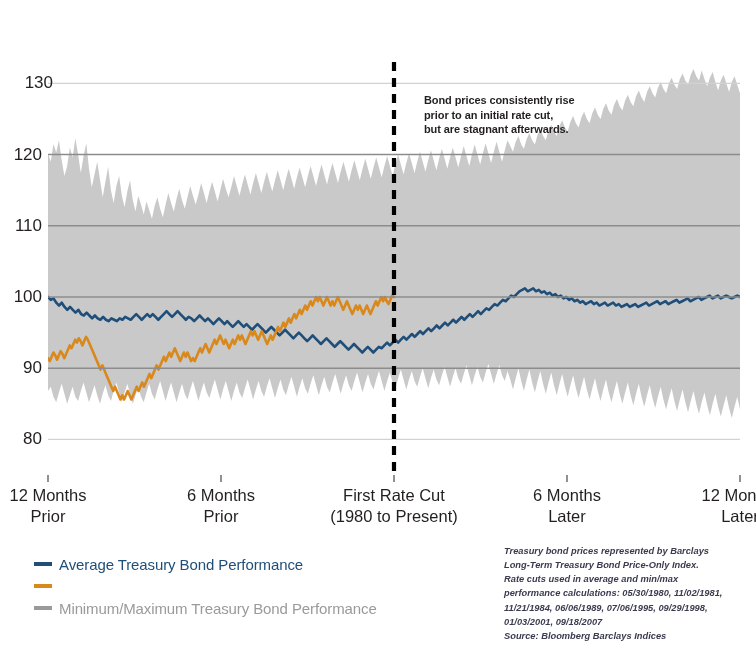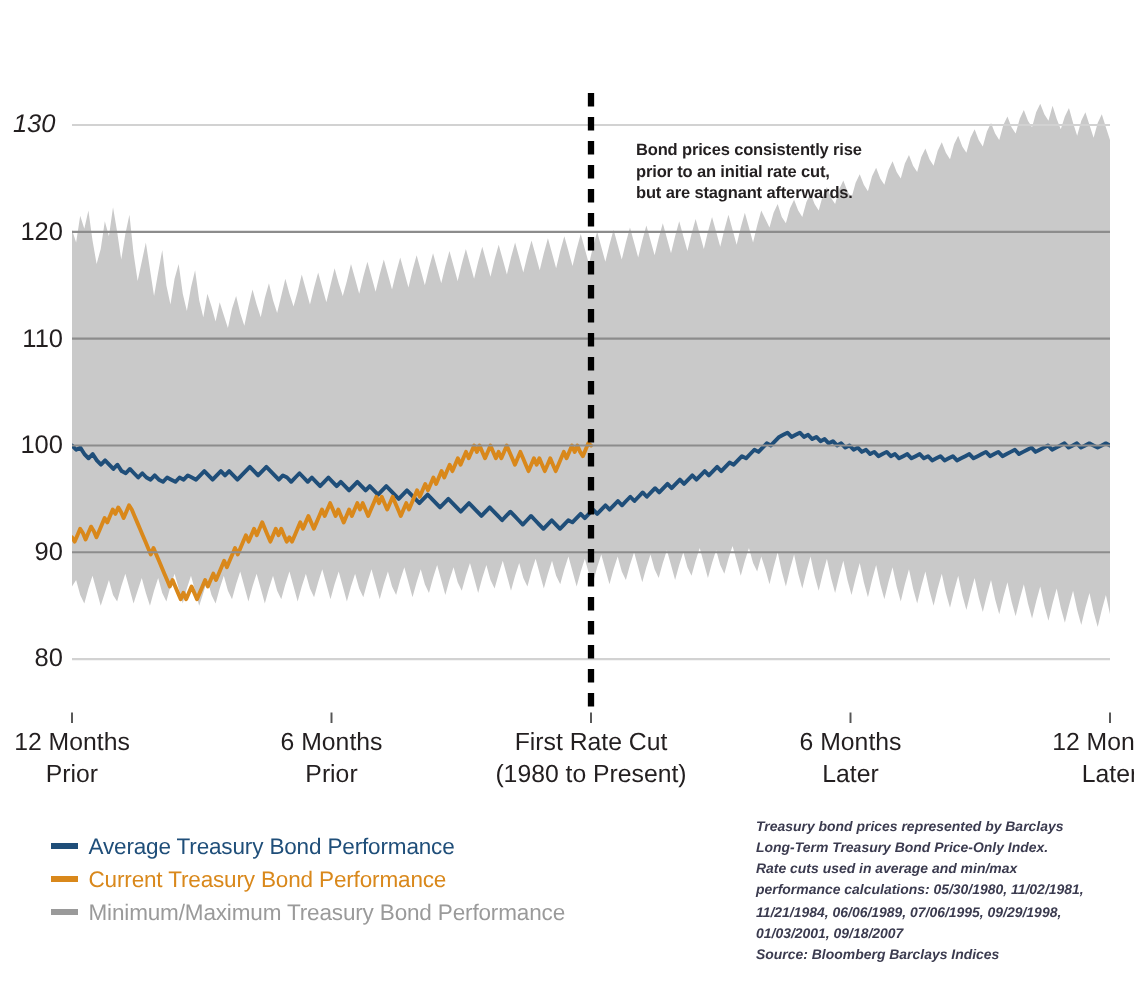--- a/index.html
+++ b/index.html
@@ -138,21 +138,21 @@
     <div>prior to an initial rate cut,</div>
     <div>but are stagnant afterwards.</div>
   </div>
 
   <div id="ytick-layer">
       <div class="ytick-label" style="left: 8px; width: 34px; top: 439.397px;">80</div>
       <div class="ytick-label" style="left: 8px; width: 34px; top: 368.19px;">90</div>
       <div class="ytick-label" style="left: 8px; width: 34px; top: 296.983px;">100</div>
       <div class="ytick-label" style="left: 8px; width: 34px; top: 225.776px;">110</div>
       <div class="ytick-label" style="left: 8px; width: 34px; top: 154.569px;">120</div>
-      <div class="ytick-label" style="left: 3px; width: 34px; top: 83.3621px; font-style: italic;">130</div>
+      <div class="ytick-label" style="left: 19px; width: 34px; top: 83.3621px;">130</div>
     </div>
   <div id="xtick-layer">
       <div class="axis-label" style="left: 48px; top: 485px;">
         <div>12 Months</div>
         <div>Prior</div>
       </div>
       <div class="axis-label" style="left: 221px; top: 485px;">
         <div>6 Months</div>
         <div>Prior</div>
       </div>
@@ -170,21 +170,20 @@
       </div>
     </div>
 
   <div class="legend">
     <div class="legend-row">
       <span class="legend-swatch" style="background: rgb(31, 78, 121);"></span>
       <span class="legend-text" style="color: rgb(31, 78, 121);">Average Treasury Bond Performance</span>
     </div>
     <div class="legend-row">
       <span class="legend-swatch" style="background: rgb(217, 136, 27);"></span>
-      <span class="legend-text" style="color: rgb(217, 136, 27);">Current Treasury Bond Performance</span>
     </div>
     <div class="legend-row">
       <span class="legend-swatch" style="background: rgb(154, 154, 154);"></span>
       <span class="legend-text" style="color: rgb(154, 154, 154);">Minimum/Maximum Treasury Bond Performance</span>
     </div>
   </div>
 
   <div class="footnote">
     <div>Treasury bond prices represented by Barclays</div>
     <div>Long-Term Treasury Bond Price-Only Index.</div>

